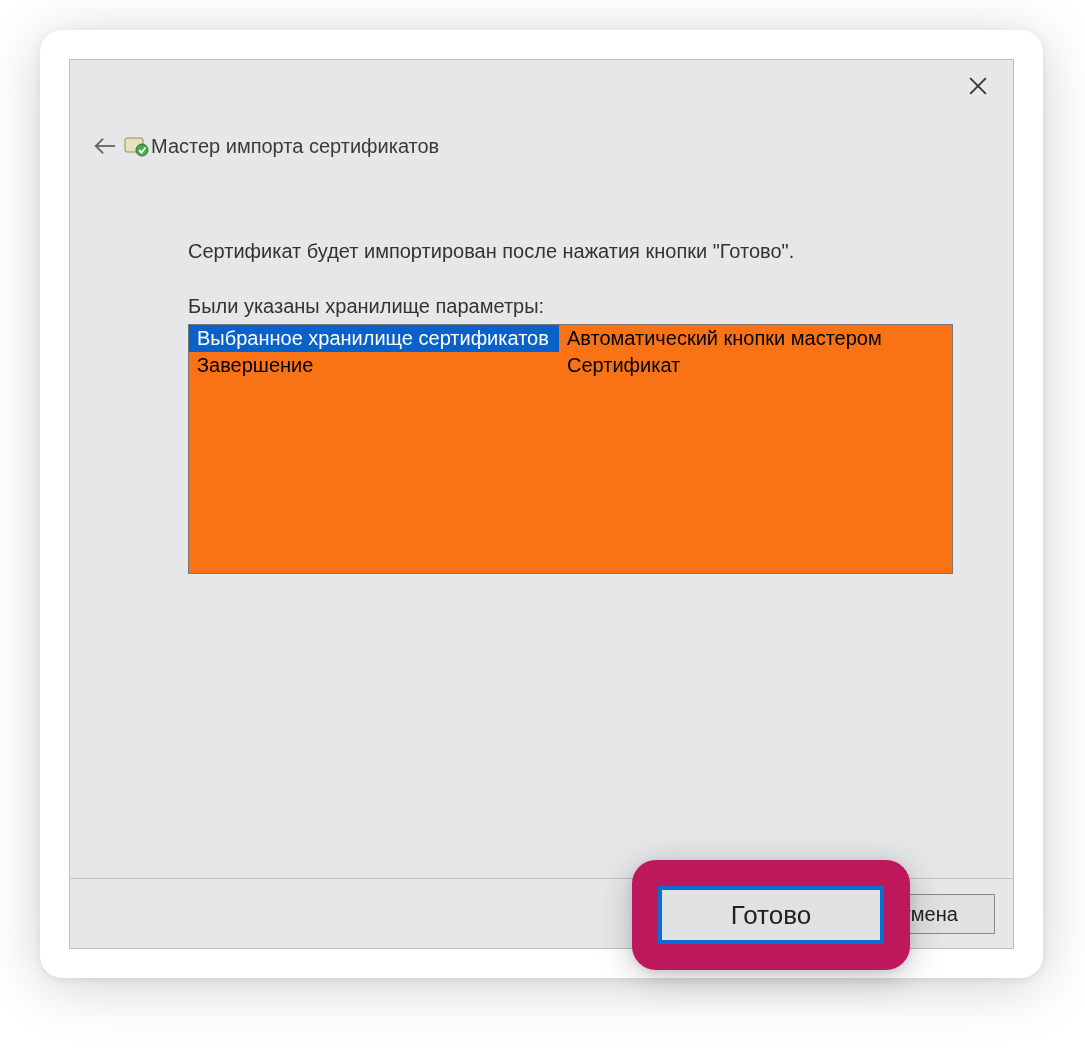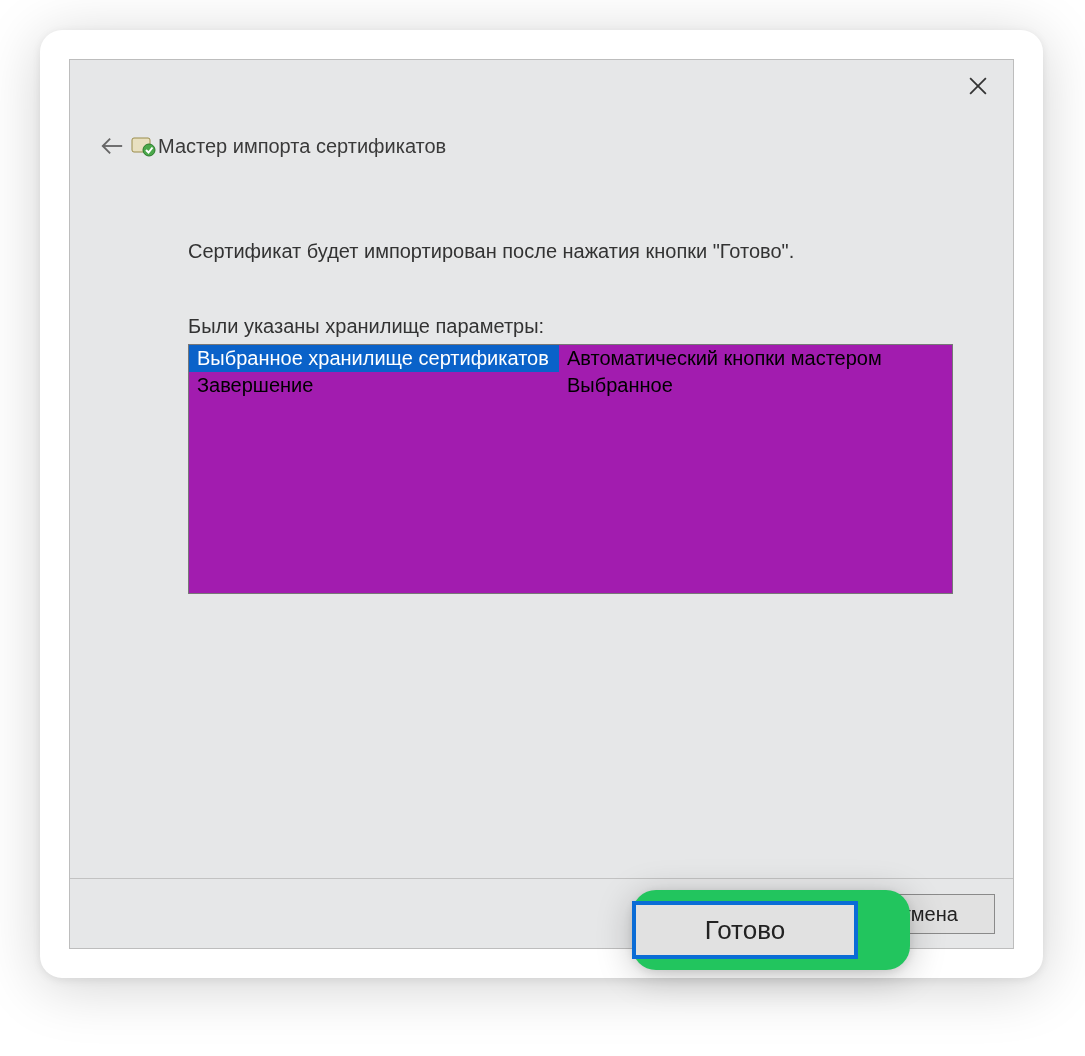--- a/index.html
+++ b/index.html
@@ -45,21 +45,21 @@
     display: flex;
     align-items: center;
     justify-content: center;
     background: transparent;
     border: none;
     cursor: pointer;
   }
   .close-btn svg { width: 18px; height: 18px; }
   .header-row {
     position: absolute;
-    left: 24px;
+    left: 17px;
     top: 68px;
     display: flex;
     align-items: center;
   }
   .back-btn {
     width: 36px;
     height: 36px;
     background: transparent;
     border: none;
     display: flex;
@@ -88,30 +88,30 @@
   }
   .heading {
     font-size: 28px;
     font-weight: 600;
     color: #111;
     margin-bottom: 70px;
   }
   .desc {
     font-size: 20px;
     color: #333;
-    margin-bottom: 52px;
+    margin-bottom: 32px;
   }
   .params-label {
     font-size: 20px;
     color: #333;
     margin-bottom: 6px;
   }
   .params-box {
     border: 1px solid #777;
-    background: #a21caf;
+    background: #f97316;
     height: 250px;
     overflow: auto;
   }
   .params-table {
     width: 100%;
     border-collapse: collapse;
     font-size: 20px;
   }
   .params-table td {
     padding: 2px 8px 2px 8px;
@@ -141,26 +141,27 @@
     border: 1px solid #8a8a8a;
     font-size: 20px;
     color: #222;
     cursor: pointer;
   }
   .finish-highlight {
     position: absolute;
     left: 562px;
     bottom: -22px;
     width: 278px;
-    height: 80px;
-    background: #22c55e;
+    height: 110px;
+    background: #be185d;
     border-radius: 24px;
     box-shadow: 0 6px 36px rgba(0,0,0,0.22), 0 2px 8px rgba(0,0,0,0.10);
     display: flex;
     align-items: center;
+    justify-content: center;
   }
   .finish-btn {
     width: 226px;
     height: 58px;
     background: #e1e1e1;
     border: 4px solid #0a6cd6;
     font-size: 26px;
     color: #222;
     cursor: pointer;
     font-family: inherit;
@@ -203,21 +204,21 @@
       <div class="params-label">Были указаны хранилище параметры:</div>
       <div class="params-box">
         <table class="params-table">
           <tbody id="params-body">
               <tr class="selected">
                 <td class="key">Выбранное хранилище сертификатов</td>
                 <td class="val">Автоматический кнопки мастером</td>
               </tr>
               <tr>
                 <td class="key">Завершение</td>
-                <td class="val">Выбранное</td>
+                <td class="val">Сертификат</td>
               </tr>
             </tbody>
         </table>
       </div>
     </div>
 
     <div class="footer">
       <button class="cancel-btn">Отмена</button>
     </div>
 

